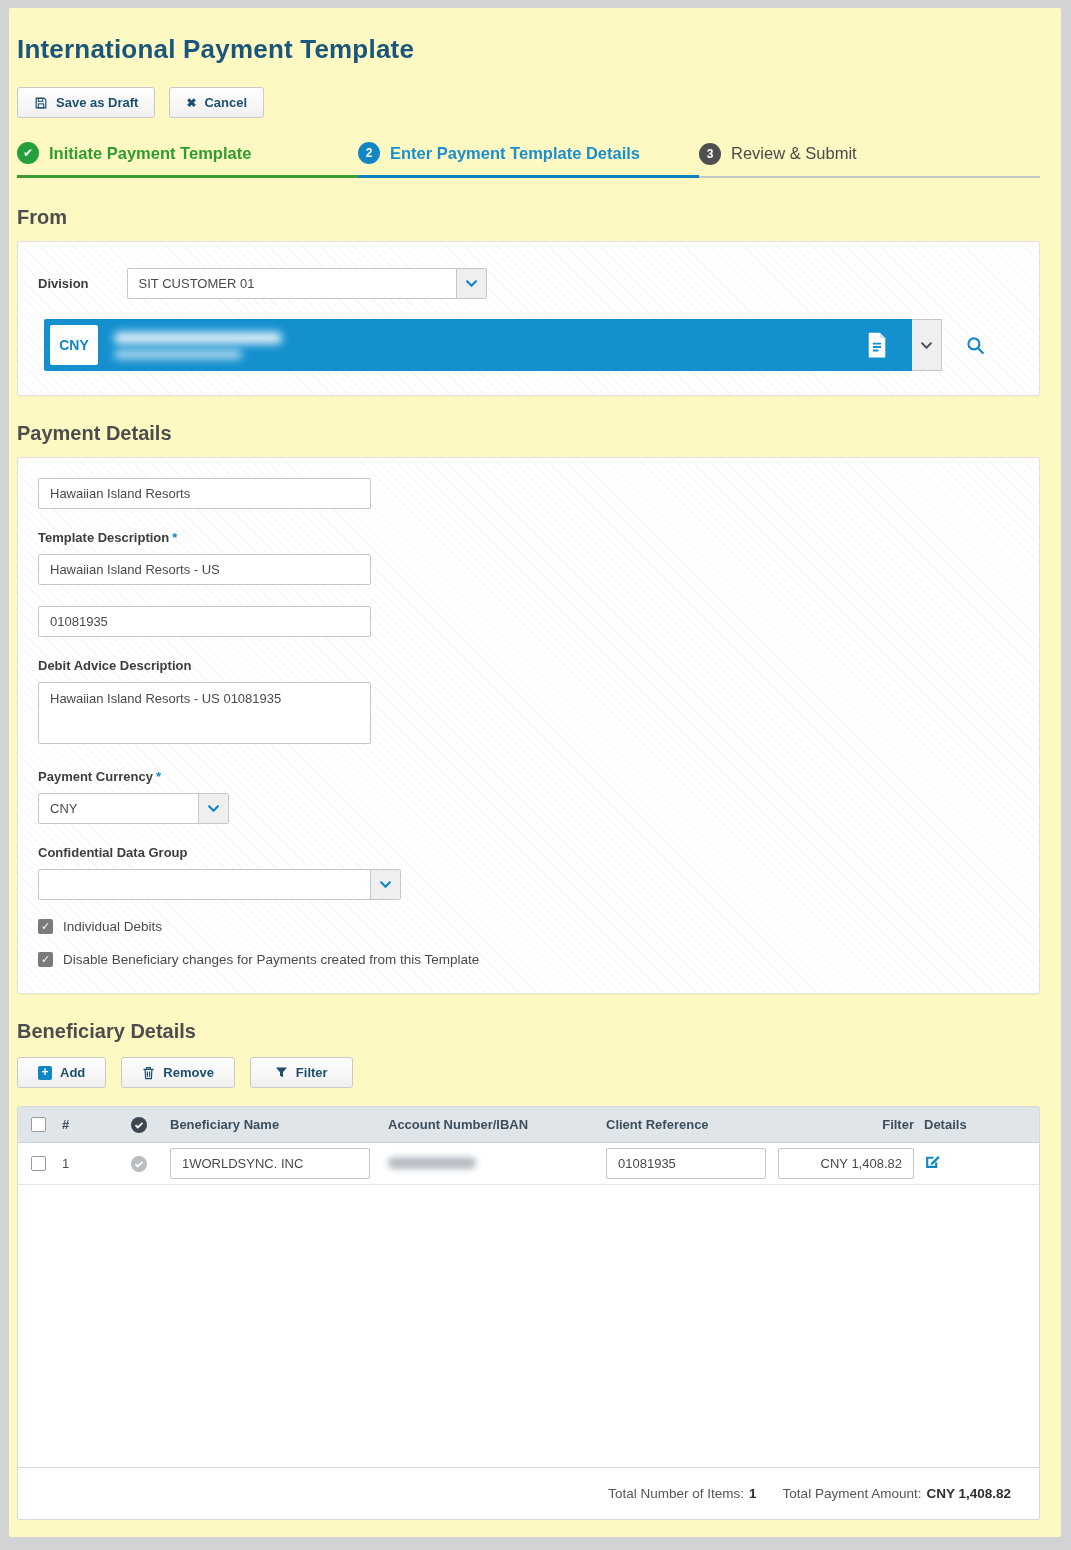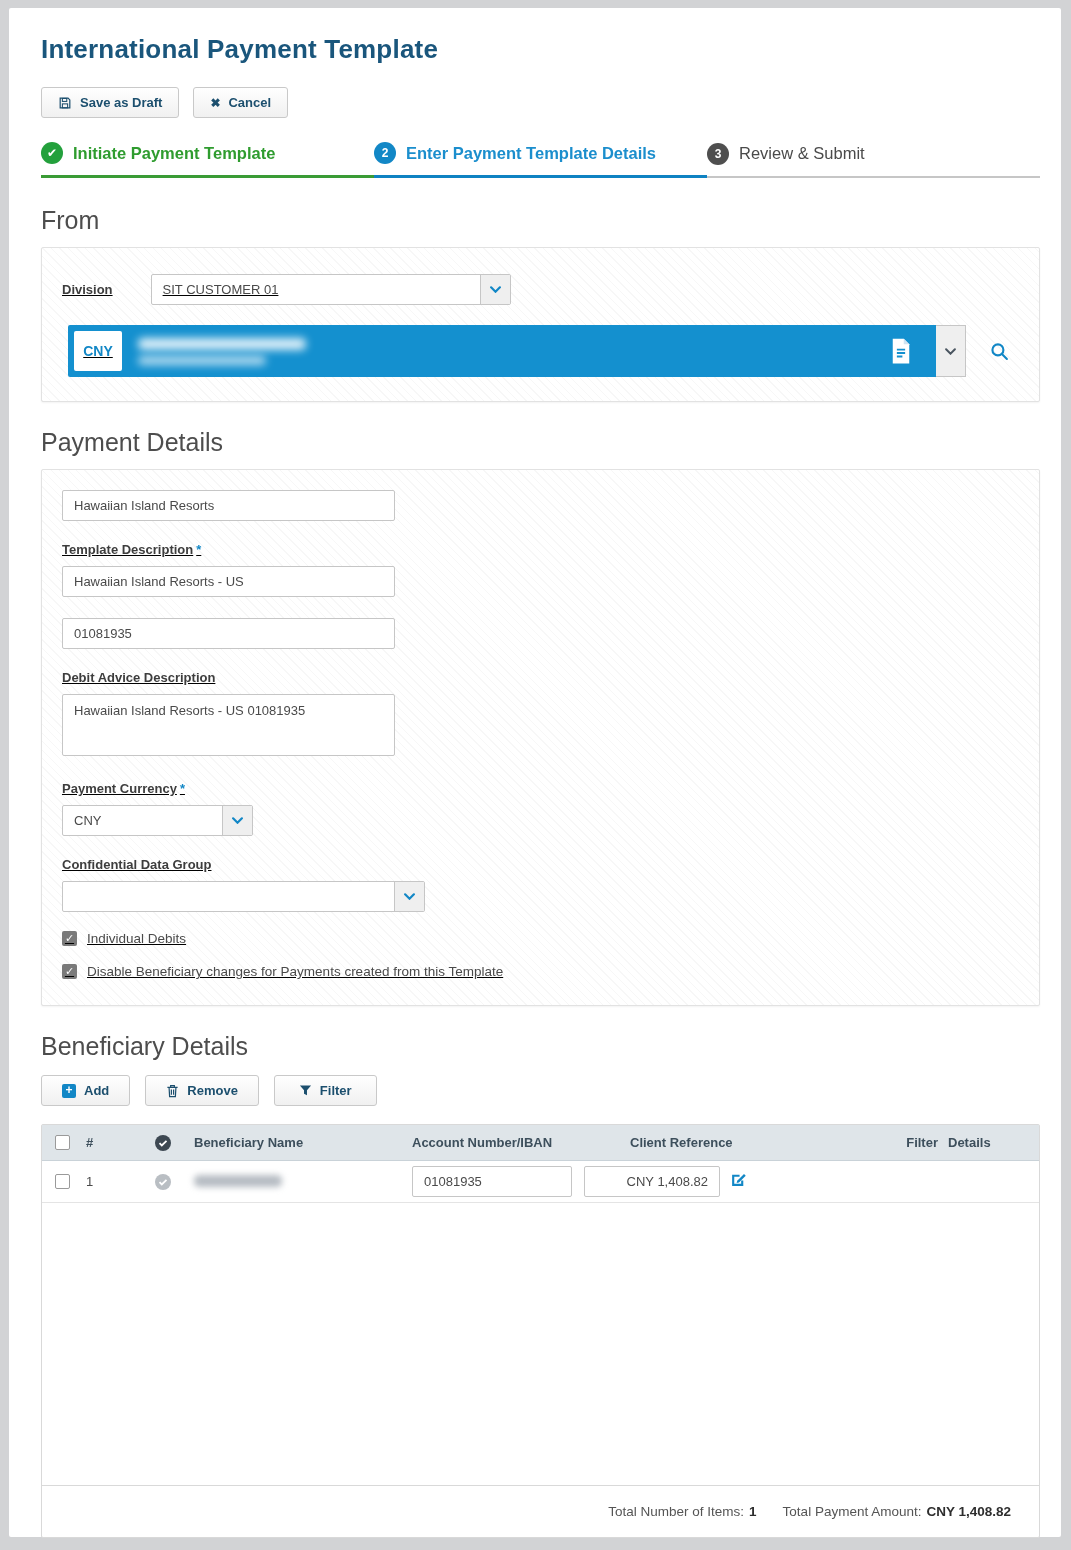--- a/index.html
+++ b/index.html
@@ -4,24 +4,24 @@
 <style>
   * { box-sizing: border-box; margin: 0; padding: 0; }
   html,body { width:1071px; height:1550px; }
   body {
     font-family: "Liberation Sans", "DejaVu Sans", sans-serif;
     background:#d2d3d5;
     padding:8px 10px 13px 9px;
     overflow:hidden;
   }
   .page {
-    background:#ffffff;
+    background:#fef9c3;
     width:100%; height:100%;
     border-radius:2px;
-    padding:22px 21px 0 32px;
+    padding:22px 21px 0 8px;
     position:relative;
   }
   h1.title { font-size:26px; font-weight:700; color:#1a567c; letter-spacing:.2px; margin:4px 0 22px; }
   
   .btn {
     display:inline-flex; align-items:center; gap:8px;
     background:linear-gradient(#ffffff,#f0f0f0);
     border:1px solid #c9c9c9; border-radius:3px;
     color:#1c4f6e; font-size:13px; font-weight:600;
     height:31px; padding:0 16px; cursor:pointer;justify-content:flex-end;
@@ -40,30 +40,29 @@
     color:#fff; font-size:12px; font-weight:700;
   }
   .badge.green { background:#23a03c; }
   .badge.blue  { background:#1287c6; }
   .badge.gray  { background:#4f4f4f; }
   .step-label { font-size:16.5px; }
   .step-1 .step-label { color:#2f9c2f; font-weight:600; }
   .step-2 .step-label { color:#1b8ecd; font-weight:600; }
   .step-3 .step-label { color:#4a4a4a; }
   
-  h2.section { font-size:25px; font-weight:400; color:#4d4d4d; margin:0 0 12px; }
+  h2.section { font-size:20px; font-weight:700; color:#4d4d4d; margin:0 0 12px; }
   .panel {
     background:#fff;
     background-image:repeating-linear-gradient(45deg, rgba(110,110,110,.055) 0 1px, transparent 1px 6px);
     border:1px solid #e2e2e2;
     box-shadow:0 1px 2px rgba(0,0,0,.05);
     border-radius:2px;
     padding:20px;
     margin-bottom:26px;
-    text-decoration:underline;
   }
   
   .fld-label { font-size:13px; font-weight:700; color:#3d3d3d; margin-bottom:9px; display:block; }
   .req { color:#1287c6; margin-left:3px; font-weight:700; }
   input.txt, textarea.txt {
     border:1px solid #c6c6c6; border-radius:2px; background:#fff;
     font-family:inherit; font-size:13px; color:#4a4a4a;
     height:31px; width:333px; padding:0 11px; outline:none;
   }
   textarea.txt { height:62px; padding:8px 11px; resize:none; }
@@ -326,20 +325,21 @@
       <span class="c-sel">
           <span class="cb empty"></span>
         </span>
       <span class="c-idx">1</span>
       <span class="c-chk">
         <svg width="16" height="16" viewBox="0 0 16 16">
             <circle cx="8" cy="8" r="8" fill="#b9bec3"></circle>
             <path d="M4.5 8.2l2.3 2.3 4.7-4.7" fill="none" stroke="#fff" stroke-width="1.8"></path>
           </svg>
       </span>
+      <span class="c-name"><input class="txt" value="1WORLDSYNC. INC" style=""></span>
       <span class="c-acct"><span class="acct-redact"></span></span>
       <span class="c-cref"><input class="txt" style="width: 160px;" value="01081935"></span>
       <span class="c-amt"><input class="txt amt" value="CNY 1,408.82" style=""></span>
       <span class="c-det">
         <span style="display:inline-block;cursor:pointer;">
           <svg width="17" height="17" viewBox="0 0 16 16">
               <path d="M2 3.5h7v2H4v6.5h6.5V9h2v5H2z" fill="#1287c6"></path>
               <path d="M6.8 9.2L13.2 2.8l1.6 1.6L8.4 10.8l-2.2.6z" fill="#1287c6"></path>
             </svg>
         </span>

